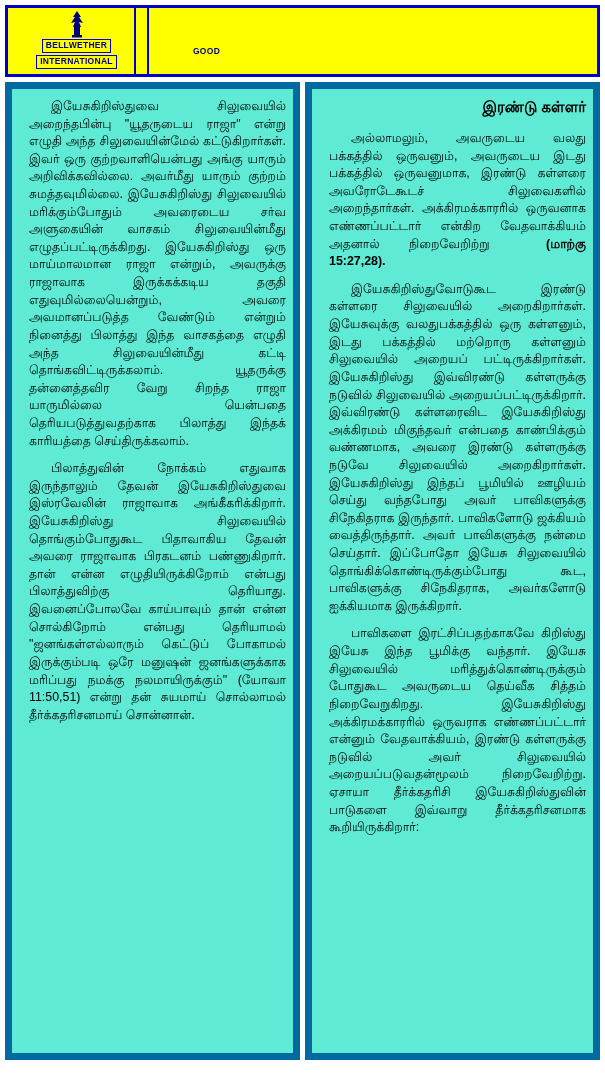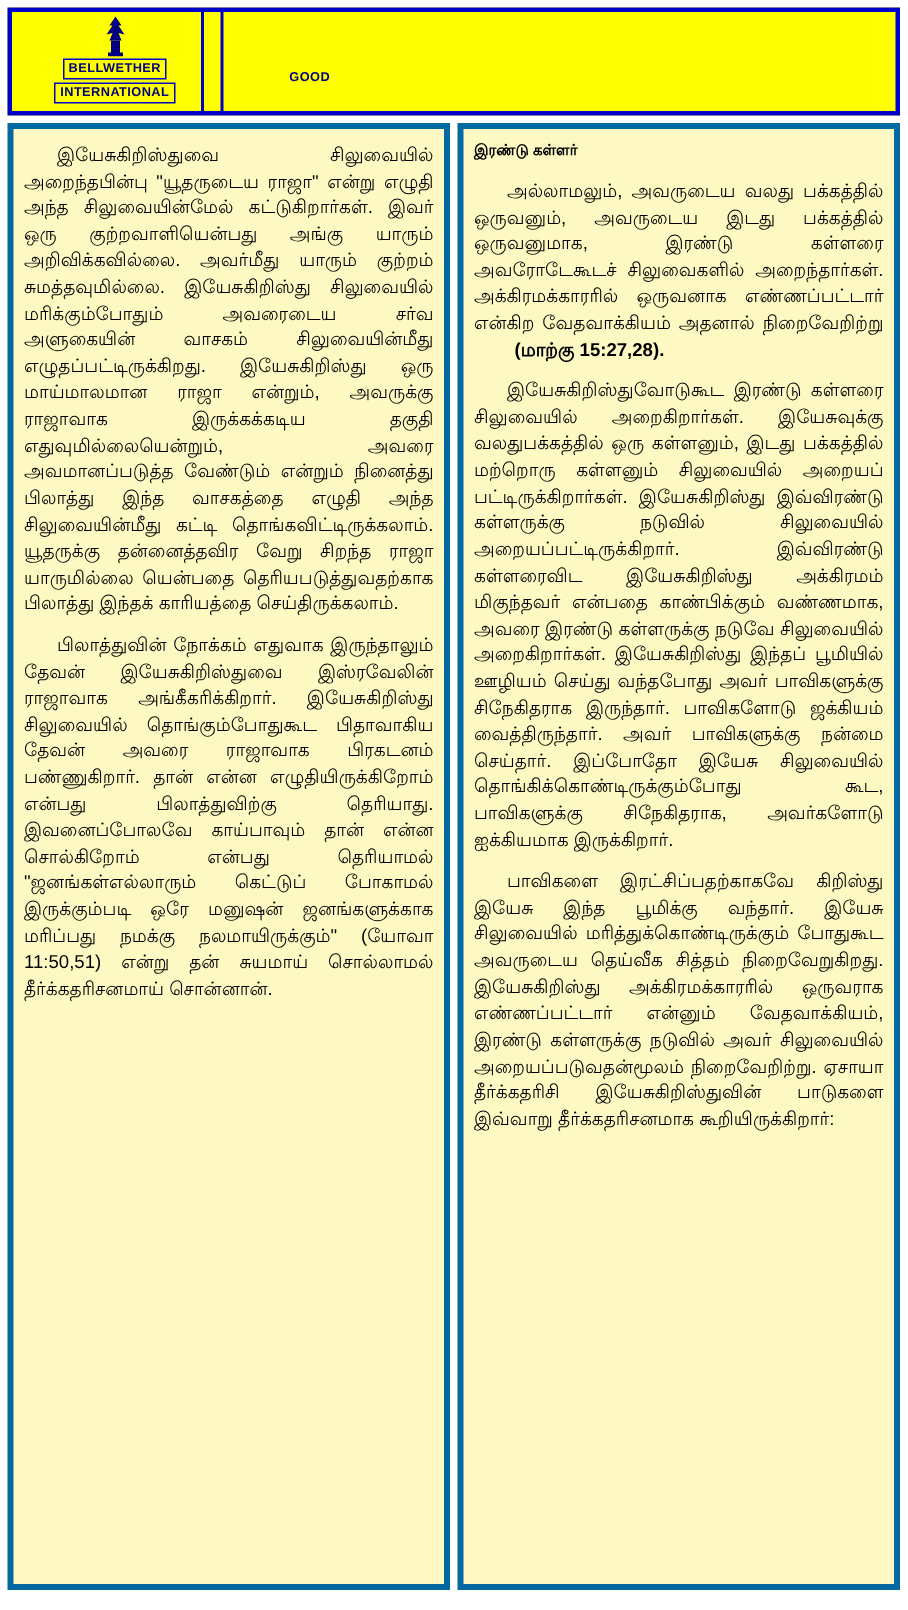--- a/index.html
+++ b/index.html
@@ -90,42 +90,42 @@
     text-align: center;
   }
   
   .body-area {
     margin-top: 5px;
     display: flex;
     gap: 5px;
     height: 978px;
   }
   .col {
-    border: 4px solid #0369a1;
-    background: #fef9c3;
+    border: 7px solid #0369a1;
+    background: #5eead4;
     box-sizing: border-box;
-    padding: 9px 7px 6px 7px;
+    padding: 9px 7px 6px 17px;
     width: 50%;
     overflow: hidden;
   }
   .col p {
     margin: 0 0 10px 0;
     font-size: 12.4px;
     line-height: 1.42;
     color: #000000;
     text-align: justify;
     text-indent: 22px;
     font-weight: normal;
   }
   .col h2 {
     margin: 0 0 12px 0;
-    font-size: 10px;
+    font-size: 15px;
     font-weight: bold;
     color: #000000;
-    text-align: left;
+    text-align: right;
   }
   .verse {
     font-weight: bold;
     font-size: 12.6px;
     line-height: 1.45;
     text-align: justify;
     margin: 0 0 12px 0;
     color: #000000;
     text-indent: 0;
   }

